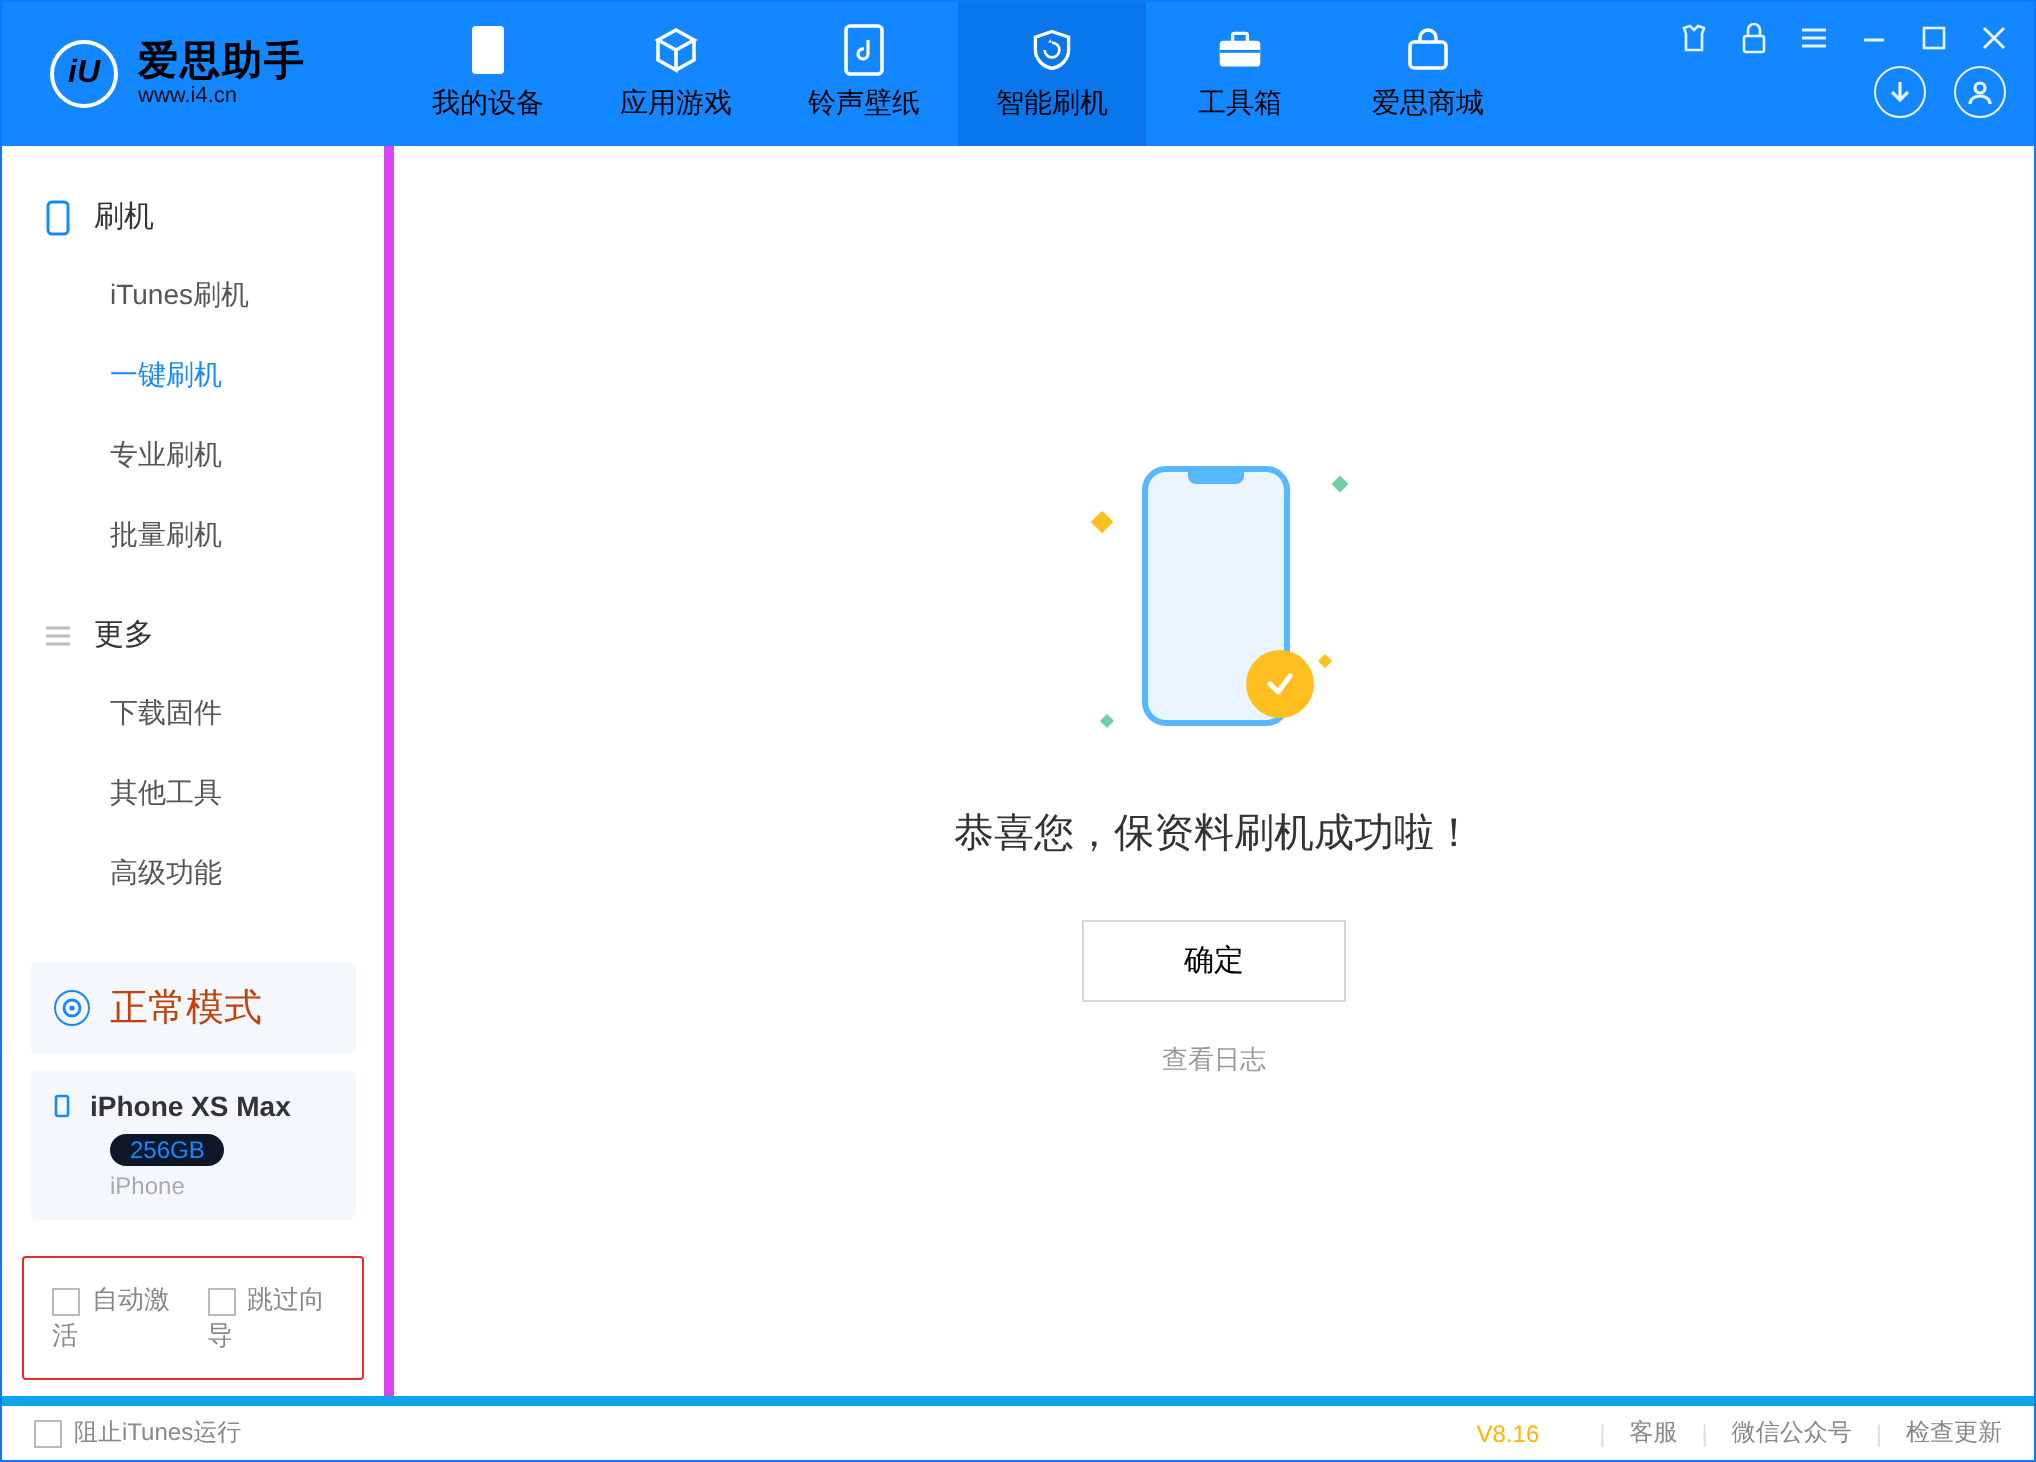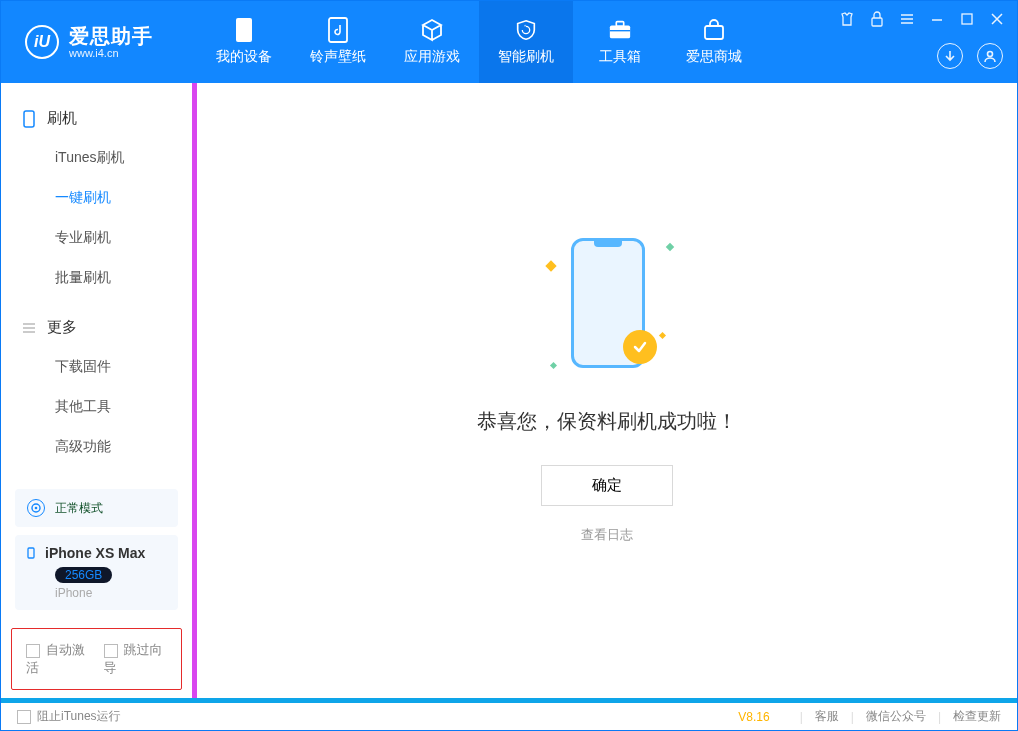--- a/index.html
+++ b/index.html
@@ -1,18 +1,18 @@
 <!DOCTYPE html>
 <html><head>
 <meta charset="utf-8">
 <style>
   * { box-sizing: border-box; margin: 0; padding: 0; }
   body { font-family: "Microsoft YaHei", Arial, sans-serif; font-size: 13px; color: #333; background: #eef0f3; }
   .window { width: 1018px; height: 731px; margin: 0 auto; background: #fff; border: 1px solid #0a7af5; position: relative; display: flex; flex-direction: column; }
-  .titlebar { height: 82px; background: #1287ff; display: flex; align-items: stretch; color: #ffffff; position: relative; }
+  .titlebar { height: 72px; background: #1287ff; display: flex; align-items: stretch; color: #000000; position: relative; }
   .logo-box { display: flex; align-items: center; padding: 0 20px 0 24px; min-width: 196px; }
   .logo-glyph { width: 34px; height: 34px; border-radius: 50%; border: 2px solid #fff; display: flex; align-items: center; justify-content: center; font-weight: bold; font-size: 16px; margin-right: 10px; font-style: italic; }
   .logo-text { display: flex; flex-direction: column; line-height: 1.1; }
   .logo-text .brand { font-size: 20px; font-weight: bold; letter-spacing: 1px; }
   .logo-text .site { font-size: 11px; opacity: .9; }
   .nav { display: flex; align-items: stretch; }
   .nav-item { width: 94px; display: flex; flex-direction: column; align-items: center; justify-content: center; gap: 6px; font-size: 14px; cursor: pointer; position: relative; font-family: Liberation Serif, serif; }
   .nav-item .nav-icon { width: 24px; height: 24px; display: flex; align-items: center; justify-content: center; }
   .nav-item.active { background: #0a76ec; }
   .title-actions { position: absolute; right: 10px; top: 8px; display: flex; gap: 10px; align-items: center; }
@@ -21,21 +21,21 @@
   .circle-btn { width: 26px; height: 26px; border: 1.5px solid #fff; border-radius: 50%; display: flex; align-items: center; justify-content: center; cursor: pointer; color: #fff; font-size: 14px; opacity: .9; }
 
   .body-row { flex: 1; display: flex; min-height: 0; }
   .sidebar { width: 196px; border-right: 5px solid #d946ef; display: flex; flex-direction: column; }
   .sb-list { flex: 1; padding-top: 16px; overflow: auto; }
   .sb-group-head { display: flex; align-items: center; gap: 10px; padding: 10px 20px; font-size: 15px; color: #333; font-weight: 500; }
   .sb-group-head .grp-icon { width: 16px; height: 16px; display: flex; align-items: center; justify-content: center; color: #1589ff; }
   .sb-sub { padding: 11px 20px 11px 54px; font-size: 14px; color: #555; cursor: pointer; }
   .sb-sub.active { color: #1589ff; }
   .sb-devices { padding: 10px 14px; }
-  .dev-card { background: #f4f8fd; border-radius: 4px; padding: 10px 12px; margin-bottom: 8px; display: flex; align-items: center; gap: 10px; font-size: 12px; color: #14532d; }
+  .dev-card { background: #f4f8fd; border-radius: 4px; padding: 10px 12px; margin-bottom: 8px; display: flex; align-items: center; gap: 10px; font-size: 19px; color: #c2410c; }
   .dev-card .dev-icon { width: 18px; height: 18px; border: 1.5px solid #1589ff; border-radius: 50%; display: flex; align-items: center; justify-content: center; color: #1589ff; font-size: 11px; }
   .dev-card2 { background: #f4f8fd; border-radius: 4px; padding: 10px 12px; }
   .dev-card2 .dtitle { display: flex; align-items: center; gap: 10px; font-size: 14px; color: #333; font-weight: 500; }
   .badge { display: inline-block; background: #0f172a; color: #1589ff; border-radius: 10px; padding: 1px 10px; font-size: 12px; margin-top: 6px; margin-left: 28px; }
   .subtext { font-size: 12px; color: #aaa; margin-left: 28px; margin-top: 3px; }
   .sb-bottom { padding: 12px 14px; border: 1.5px solid #e52b2b; border-radius: 2px; margin: 8px 10px; display: flex; gap: 14px; align-items: center; font-size: 13px; color: #888; }
   .chk { width: 14px; height: 14px; border: 1px solid #bbb; display: inline-block; margin-right: 6px; vertical-align: middle; }
 
   .main { flex: 1; position: relative; display: flex; flex-direction: column; align-items: center; justify-content: center; }
   .illus { width: 120px; height: 140px; position: relative; margin-bottom: 30px; }
@@ -77,34 +77,34 @@
       <div class="nav-item">
         <span class="nav-icon">
             <svg width="20" height="26" viewBox="0 0 20 26">
               <rect x="2" y="1" width="16" height="24" rx="2" fill="#fff"></rect>
             </svg>
           </span>
         <span>我的设备</span>
       </div>
       <div class="nav-item">
         <span class="nav-icon">
+            <svg width="24" height="24" viewBox="0 0 24 24" fill="none" stroke="#fff" stroke-width="1.8">
+              <path d="M12 2 L21 7 L12 12 L3 7 Z M3 7 V17 L12 22 V12 M21 7 V17 L12 22"></path>
+            </svg>
+          </span>
+        <span>应用游戏</span>
+      </div>
+      <div class="nav-item">
+        <span class="nav-icon">
             <svg width="22" height="26" viewBox="0 0 22 26">
               <rect x="2" y="1" width="18" height="24" rx="2" fill="none" stroke="#fff" stroke-width="1.8"></rect>
               <path d="M13 8 V15 A2.5 2.5 0 1 1 11 12.5" fill="none" stroke="#fff" stroke-width="1.6"></path>
             </svg>
           </span>
         <span>铃声壁纸</span>
-      </div>
-      <div class="nav-item">
-        <span class="nav-icon">
-            <svg width="24" height="24" viewBox="0 0 24 24" fill="none" stroke="#fff" stroke-width="1.8">
-              <path d="M12 2 L21 7 L12 12 L3 7 Z M3 7 V17 L12 22 V12 M21 7 V17 L12 22"></path>
-            </svg>
-          </span>
-        <span>应用游戏</span>
       </div>
       <div class="nav-item active">
         <span class="nav-icon">
             <svg width="26" height="26" viewBox="0 0 26 26" fill="none" stroke="#fff" stroke-width="1.8">
               <path d="M13 3 L22 6 V13 C22 18 18 22 13 23 C8 22 4 18 4 13 V6 Z"></path>
               <path d="M9 13 A4 4 0 1 0 13 9" stroke-width="1.4"></path>
               <path d="M12 7 L13 9 L11 9 Z" fill="#fff" stroke="none"></path>
             </svg>
           </span>
         <span>智能刷机</span>

